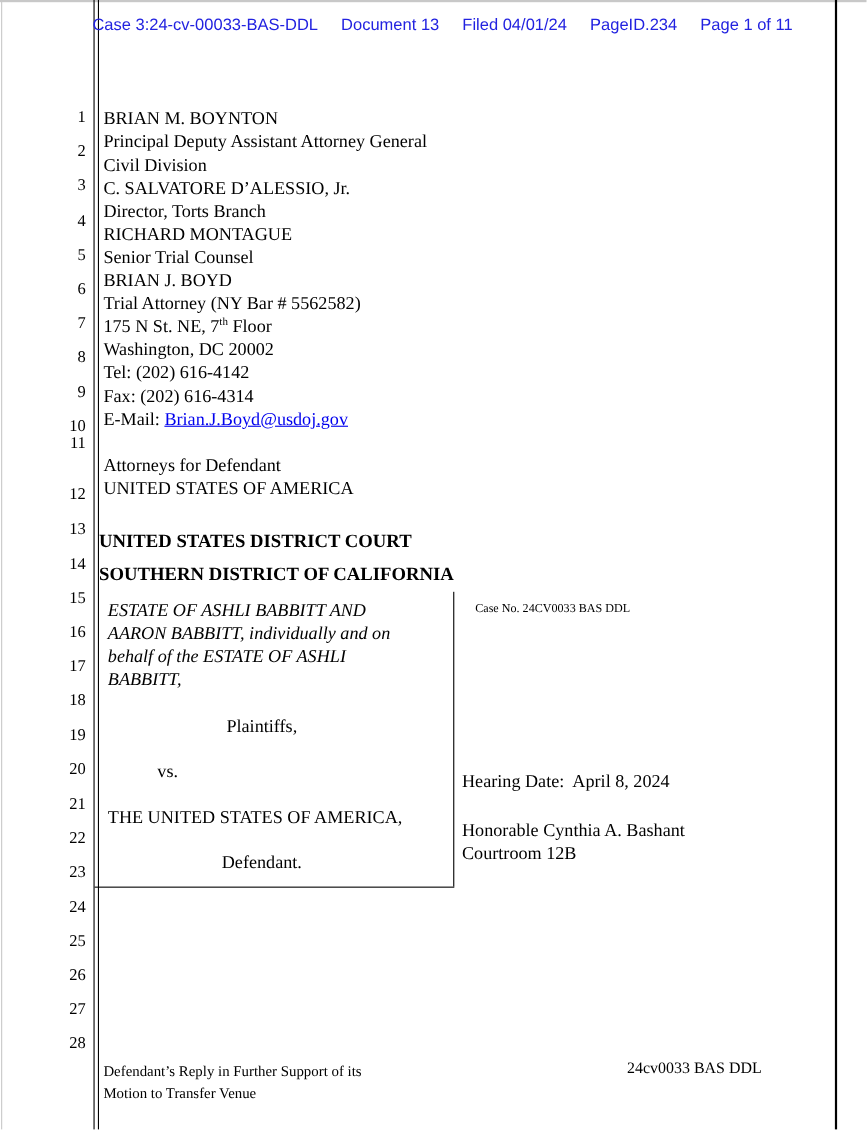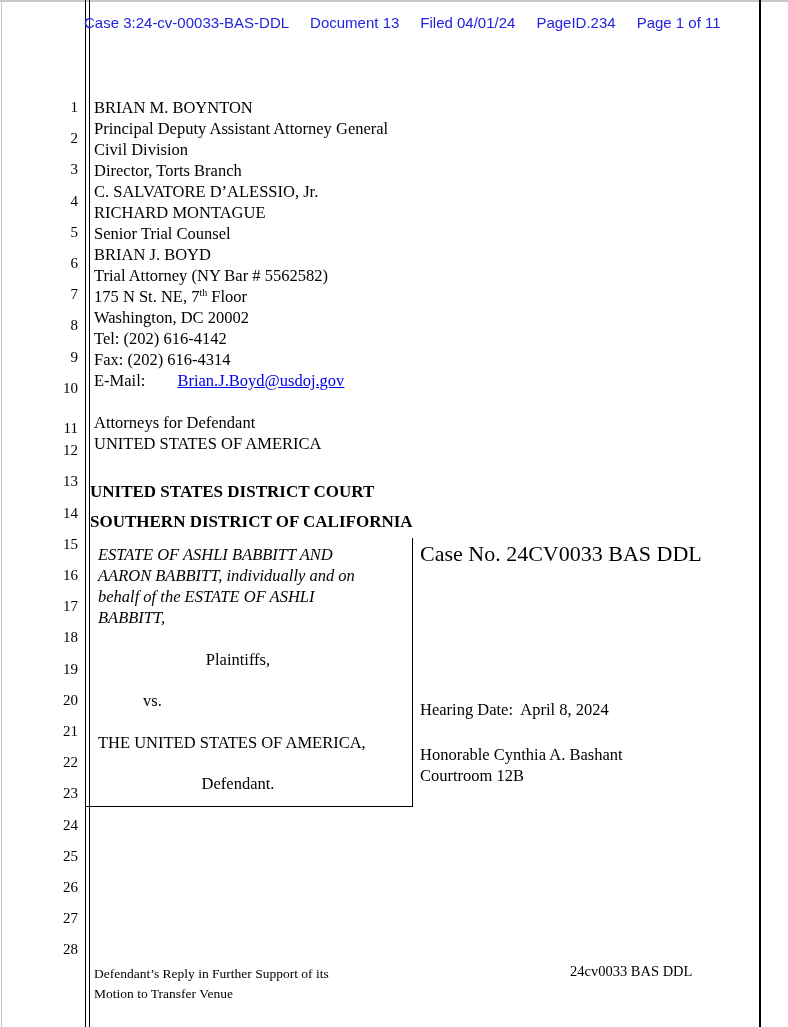--- a/index.html
+++ b/index.html
@@ -41,40 +41,40 @@
     font-size:15px;line-height:16px;
   }
   
   .attorney{
     position:absolute;left:94px;top:97px;width:420px;
     font-size:16.5px;line-height:21px;
   }
   .textline{height:21px;white-space:nowrap;}
   .blankline{height:21px;}
   sup.ord{font-size:10px;vertical-align:super;line-height:0;}
-  a.email{color:var(--link-blue);text-decoration:underline;margin-left:28px;}
+  a.email{color:var(--link-blue);text-decoration:underline;}
   
   .court-name,.court-district{
     position:absolute;left:90px;width:670px;
     font-weight:bold;font-size:17px;line-height:17px;
     white-space:nowrap;
   }
   .court-name{top:483px;}
   .court-district{top:513px;}
   
   .caption-divider{position:absolute;left:412px;top:538px;width:1px;height:268px;background:var(--rule-black);}
   .caption-bottom{position:absolute;left:86px;top:806px;width:327px;height:1px;background:var(--rule-black);}
   
   .plaintiff-block{position:absolute;left:98px;top:544px;width:310px;font-size:16.5px;line-height:21px;font-style:italic;}
   .plaintiffs-label{position:absolute;left:93px;top:651px;width:290px;text-align:center;font-size:16.5px;line-height:17px;}
   .versus{position:absolute;left:143px;top:692px;font-size:16.5px;line-height:17px;}
   .defendant-name{position:absolute;left:98px;top:734px;font-size:16.5px;line-height:17px;white-space:nowrap;}
   .defendant-label{position:absolute;left:93px;top:775px;width:290px;text-align:center;font-size:16.5px;line-height:17px;}
   
-  .case-number{position:absolute;left:420px;top:545px;font-size:22px;line-height:17px;white-space:nowrap;}
+  .case-number{position:absolute;left:432px;top:545px;font-size:11px;line-height:17px;white-space:nowrap;}
   .doc-title{position:absolute;left:420px;top:598px;width:320px;font-weight:bold;font-size:16.5px;line-height:21px;}
   .hearing-date{position:absolute;left:420px;top:701px;font-size:16.5px;line-height:17px;white-space:pre-wrap;}
   .judge{position:absolute;left:420px;top:744px;font-size:16.5px;line-height:21px;white-space:nowrap;}
   .courtroom{position:absolute;left:420px;top:765px;font-size:16.5px;line-height:21px;white-space:nowrap;}
   
   .footer-left{position:absolute;left:94px;top:964px;width:320px;font-size:13.5px;line-height:20px;}
   .footer-right{position:absolute;left:570px;top:963px;font-size:14.5px;line-height:17px;white-space:nowrap;}
 </style>
 </head>
 <body>
@@ -100,21 +100,21 @@
       <div class="ln" style="top: 99px;">1</div>
       <div class="ln" style="top: 130.2px;">2</div>
       <div class="ln" style="top: 161.4px;">3</div>
       <div class="ln" style="top: 192.6px;">4</div>
       <div class="ln" style="top: 223.8px;">5</div>
       <div class="ln" style="top: 255px;">6</div>
       <div class="ln" style="top: 286.2px;">7</div>
       <div class="ln" style="top: 317.4px;">8</div>
       <div class="ln" style="top: 348.6px;">9</div>
       <div class="ln" style="top: 379.8px;">10</div>
-      <div class="ln" style="top: 420px;">11</div>
+      <div class="ln" style="top: 395px;">11</div>
       <div class="ln" style="top: 442.2px;">12</div>
       <div class="ln" style="top: 473.4px;">13</div>
       <div class="ln" style="top: 504.6px;">14</div>
       <div class="ln" style="top: 535.8px;">15</div>
       <div class="ln" style="top: 567px;">16</div>
       <div class="ln" style="top: 598.2px;">17</div>
       <div class="ln" style="top: 629.4px;">18</div>
       <div class="ln" style="top: 660.6px; padding-left: 16px;">19</div>
       <div class="ln" style="top: 691.8px;">20</div>
       <div class="ln" style="top: 723px;">21</div>
@@ -124,22 +124,22 @@
       <div class="ln" style="top: 847.8px;">25</div>
       <div class="ln" style="top: 879px;">26</div>
       <div class="ln" style="top: 910.2px;">27</div>
       <div class="ln" style="top: 941.4px;">28</div>
     </div>
 
   <div class="attorney">
     <div class="textline">BRIAN M. BOYNTON</div>
     <div class="textline">Principal Deputy Assistant Attorney General</div>
     <div class="textline">Civil Division</div>
+    <div class="textline">C. SALVATORE D’ALESSIO, Jr.</div>
     <div class="textline">Director, Torts Branch</div>
-    <div class="textline">C. SALVATORE D’ALESSIO, Jr.</div>
     <div class="textline">RICHARD MONTAGUE</div>
     <div class="textline">Senior Trial Counsel</div>
     <div class="textline">BRIAN J. BOYD</div>
     <div class="textline">Trial Attorney (NY Bar # 5562582)</div>
     <div class="textline"><span>175 N St. NE, 7</span><sup class="ord">th</sup><span> Floor</span></div>
     <div class="textline">Washington, DC 20002</div>
     <div class="textline">Tel: (202) 616-4142</div>
     <div class="textline">Fax: (202) 616-4314</div>
     <div class="textline"><span>E-Mail: </span><a class="email" href="#">Brian.J.Boyd@usdoj.gov</a></div>
     <div class="blankline"></div>

